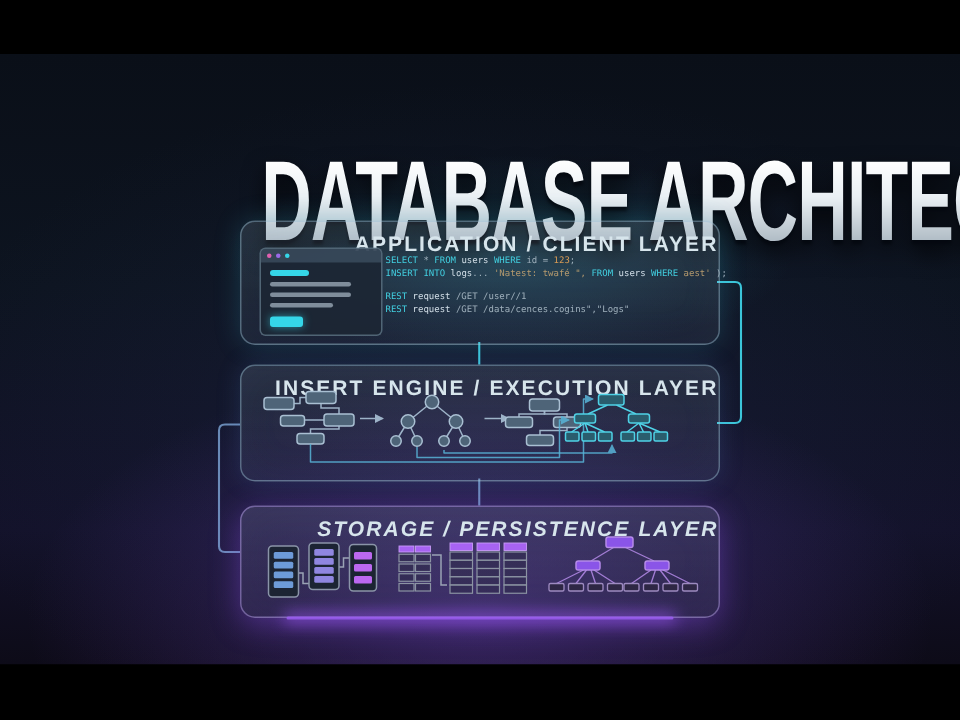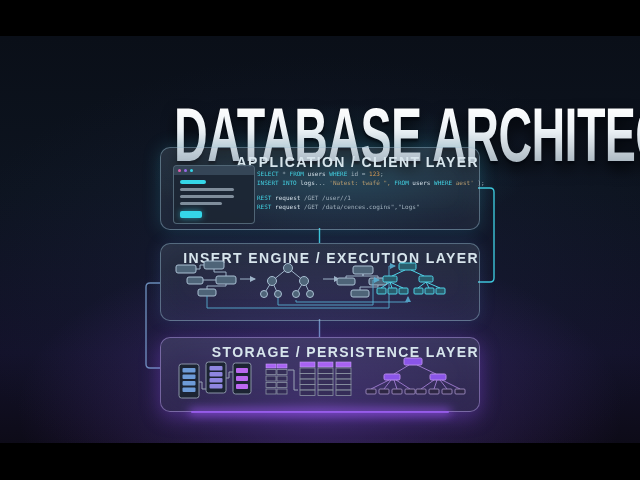--- a/index.html
+++ b/index.html
@@ -26,21 +26,21 @@
          -webkit-background-clip:text;background-clip:text;
          -webkit-text-fill-color:transparent;color:transparent;}
 
   
   .panel{position:absolute;left:160px;width:318px;border-radius:10px;
          background:linear-gradient(180deg,rgba(195,218,232,0.12),rgba(150,170,205,0.07));
          border:1px solid rgba(155,195,215,0.45);}
   .p1{top:111px;height:81px;box-shadow:0 0 18px rgba(60,180,210,0.22), inset 0 0 30px rgba(130,190,220,0.05);}
   .p2{top:207px;height:76px;box-shadow:0 0 16px rgba(90,140,220,0.18), inset 0 0 30px rgba(130,170,230,0.05);}
   .p3{top:301px;height:73px;border-color:rgba(185,160,240,0.5);
-      box-shadow:0 5px 20px rgba(140,80,235,0.40), inset 0 0 30px rgba(170,130,240,0.06);}
+      box-shadow:0 5px 20px rgba(140,80,235,0.40), inset 0 0 30px rgba(170,130,240,0.06);font-style:italic;}
   .p3::after{content:'';position:absolute;left:30px;right:30px;bottom:-2px;height:2px;border-radius:2px;
       background:#9a5cf0;box-shadow:0 0 10px 2px rgba(160,90,250,0.85);opacity:.9;}
   .panel-title{position:absolute;top:6px;left:0;width:100%;text-align:right;
       font-size:14px;font-weight:bold;letter-spacing:1.4px;color:#d7e5ec;}
 
   
   .browser{position:absolute;left:12px;top:17px;width:80px;height:57px;border-radius:4px;
       background:rgba(28,38,52,0.92);border:1px solid rgba(160,195,215,0.4);}
   .browser-bar{height:9px;border-radius:3px 3px 0 0;background:rgba(120,150,175,0.28);
       display:flex;align-items:center;gap:3px;padding-left:4px;}

